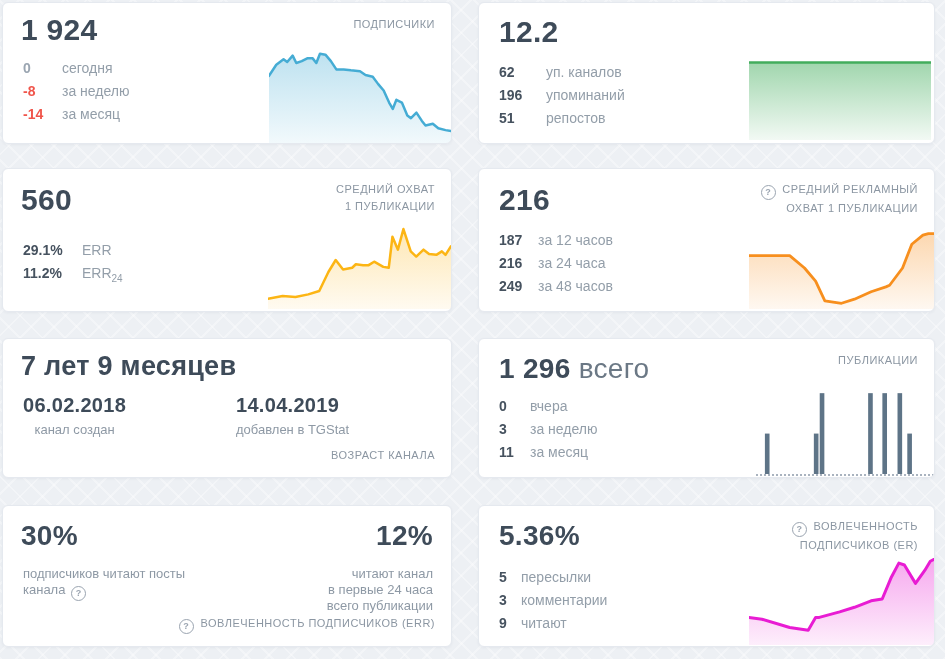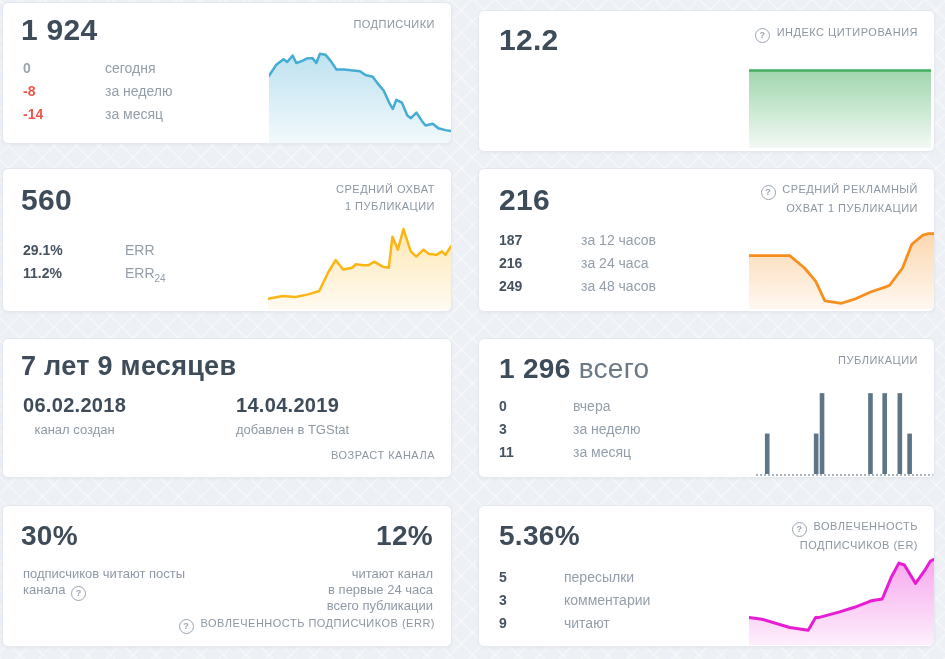--- a/index.html
+++ b/index.html
@@ -22,21 +22,21 @@
   }
   .help{
     display:inline-flex;align-items:center;justify-content:center;
     width:13px;height:13px;border:1px solid #9aa4b0;border-radius:50%;
     font-size:9px;line-height:1;color:#9aa4b0;vertical-align:-2px;margin-right:3px;
     font-weight:700;cursor:pointer;
   }
   .stats{position:absolute;}
   .stat-row{display:flex;align-items:baseline;margin-bottom:8px;font-size:14px;line-height:15px;}
   .sv{font-weight:700;color:#46525f;margin-right:5px;flex:none;}
-  .sl{color:#939ea9;font-weight:400;margin-left:43px;}
+  .sl{color:#939ea9;font-weight:400;}
   .sl sub{font-size:10px;}
   .muted{color:#9aa5b1;}
   .neg{color:#f0554b;}
   .w17{width:17px}.w26{width:26px}.w34{width:34px}.w42{width:42px}.w54{width:54px}
   .chart{position:absolute;}
   .chart svg{display:block;width:100%;height:100%;}
   .dotted-base{border-bottom:2px dotted #a9b3bf;box-sizing:border-box;}
   .date-val{font-size:20px;font-weight:700;color:#3e4b59;letter-spacing:0.3px;}
   .date-lab{font-size:13px;color:#8e99a5;margin-top:5px;text-align:center;}
   .sub-gray{font-size:13px;color:#8e99a5;line-height:16px;}
@@ -69,25 +69,35 @@
             <stop offset="0" stop-color="#45acd4" stop-opacity="0.35"></stop>
             <stop offset="1" stop-color="#45acd4" stop-opacity="0.06"></stop>
           </linearGradient>
         </defs>
         <path d="M0 27 L 4 15 L 8 9 L 10 12 L 13 5 L 15 13 L 18 11 L 21 8 L 24 8 L 26 13 L 28 3 L 31 4 L 34 11 L 37 20 L 41 20 L 45 21 L 50 22 L 53 26 L 57 28 L 60 36 L 63 43 L 66 56 L 68 63 L 70 53 L 73 56 L 76 70 L 78 73 L 81 67 L 84 76 L 86 81 L 90 79 L 93 84 L 97 86 L 100 87 L 100 104 L 0 104 Z" fill="url(#grad0)" stroke="none"></path>
         <path d="M0 27 L 4 15 L 8 9 L 10 12 L 13 5 L 15 13 L 18 11 L 21 8 L 24 8 L 26 13 L 28 3 L 31 4 L 34 11 L 37 20 L 41 20 L 45 21 L 50 22 L 53 26 L 57 28 L 60 36 L 63 43 L 66 56 L 68 63 L 70 53 L 73 56 L 76 70 L 78 73 L 81 67 L 84 76 L 86 81 L 90 79 L 93 84 L 97 86 L 100 87" fill="none" stroke="#45acd4" stroke-width="2.5" vector-effect="non-scaling-stroke" stroke-linejoin="round" stroke-linecap="round"></path>
       </svg>
   </div>
 </div>
 
-<div class="card" style="left:478px;top:10px;width:457px;height:142px;">
+<div class="card" style="left:478px;top:2px;width:457px;height:142px;">
   <div class="big" style="left:20px;top:12px;">12.2</div>
-  <div class="cap" style="right:16px;top:13px;">
-    <span class="help">?</span>
-    <span>ИНДЕКС ЦИТИРОВАНИЯ</span>
+  <div class="stats" style="left:20px;top:62px;">
+    <div class="stat-row">
+      <span class="sv w42">62</span>
+      <span class="sl">уп. каналов</span>
+    </div>
+    <div class="stat-row">
+      <span class="sv w42">196</span>
+      <span class="sl">упоминаний</span>
+    </div>
+    <div class="stat-row">
+      <span class="sv w42">51</span>
+      <span class="sl">репостов</span>
+    </div>
   </div>
   <div class="chart" style="right:3px;bottom:3px;width:182px;height:80px;">
     <svg viewBox="0 0 100 100" preserveAspectRatio="none">
         <defs>
           <linearGradient id="grad1" x1="0" y1="0" x2="0" y2="1">
             <stop offset="0" stop-color="#42ad5c" stop-opacity="0.5"></stop>
             <stop offset="1" stop-color="#42ad5c" stop-opacity="0.05"></stop>
           </linearGradient>
         </defs>
         <path d="M0 3 L 100 3 L 100 104 L 0 104 Z" fill="url(#grad1)" stroke="none"></path>

